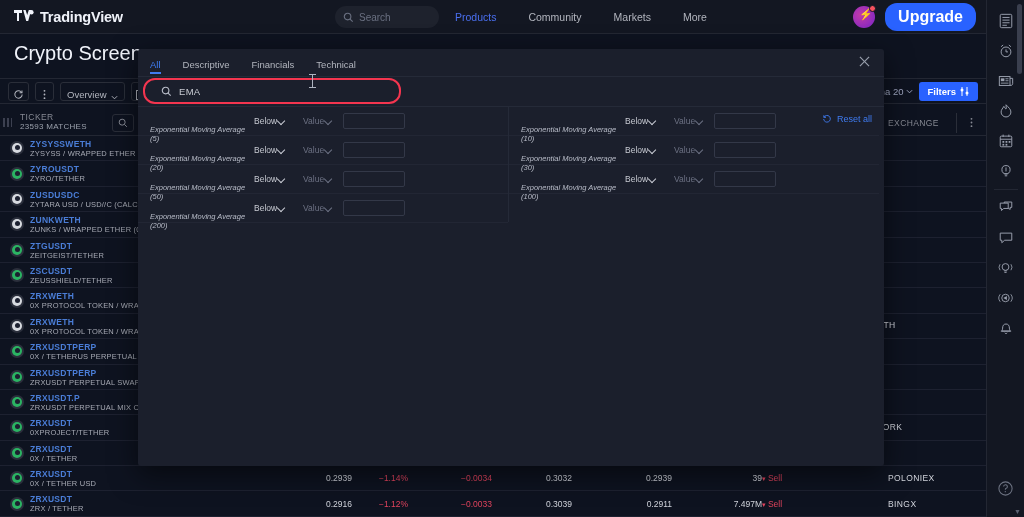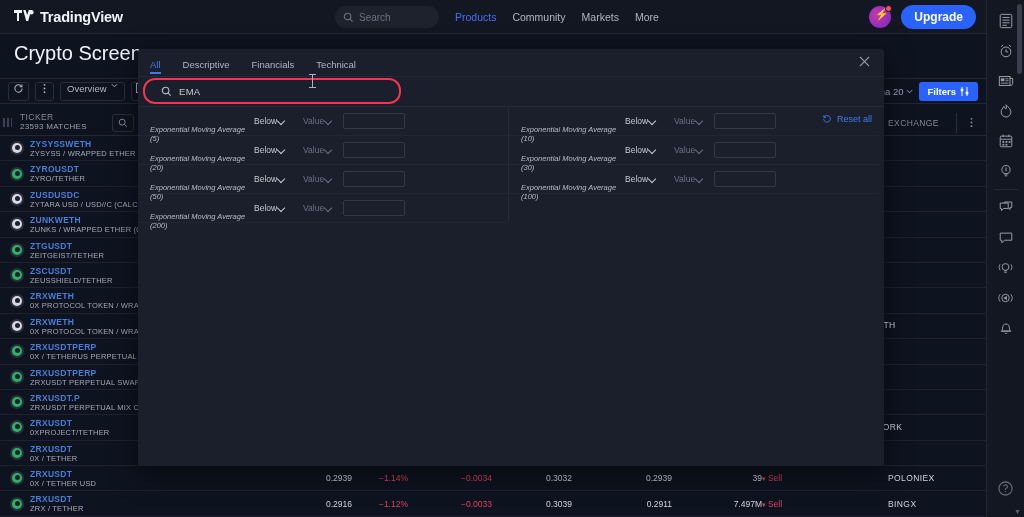--- a/index.html
+++ b/index.html
@@ -22,52 +22,52 @@
   .tv-logo { display: flex; align-items: center; margin-left: 14px; gap: 6px; }
   .tv-logo-mark { width: 20px; height: 14px; position: relative; }
   .tv-logo-text { font-size: 14.5px; font-weight: bold; color: #f0f3fa; letter-spacing: -0.2px; }
   .nav-search {
     position: absolute; left: 335px; top: 6px;
     width: 104px; height: 22px; border-radius: 11px;
     background: #1e222d;
     display: flex; align-items: center; padding-left: 8px; gap: 5px;
   }
   .nav-search-text { font-size: 10px; color: #6a7081; }
-  .nav-links { position: absolute; left: 455px; top: 0; height: 34px; display: flex; align-items: center; gap: 16px; }
+  .nav-links { position: absolute; left: 455px; top: 0; height: 34px; display: flex; align-items: center; gap: 32px; }
   .nav-link { font-size: 10.5px; color: #b2b5be; cursor: pointer; }
   .nav-link.active { color: #4a6ff0; }
   .nav-right { position: absolute; right: 10px; top: 0; height: 34px; display: flex; align-items: center; gap: 10px; }
   .avatar {
     width: 22px; height: 22px; border-radius: 50%;
     background: radial-gradient(circle at 35% 40%, #c23aa8 0%, #8e2bbf 70%);
     position: relative;
   }
   .avatar .bolt { position: absolute; left: 6px; top: 3px; font-size: 11px; color: #ffd24a; line-height: 1; }
   .avatar .dot { position: absolute; right: -1px; top: -1px; width: 7px; height: 7px; border-radius: 50%; background: #f7525f; border: 1px solid #131722; }
   .upgrade-btn {
-    background: #2962ff; color: #fff; font-size: 12px; font-weight: bold;
+    background: #2962ff; color: #fff; font-size: 16px; font-weight: bold;
     padding: 5px 13px; border-radius: 12px; border: none; cursor: pointer;
   }
 
   
   .page-title {
     position: absolute; top: 42px; left: 14px;
     font-size: 20px; color: #f0f3fa; font-weight: normal;
   }
 
   
   .toolbar {
     position: absolute; top: 78px; left: 0; width: 986px; height: 26px;
     border-top: 1px solid #232733; border-bottom: 1px solid #232733;
     display: flex; align-items: center; padding-left: 8px; gap: 6px;
   }
   .tb-btn {
     height: 19px; min-width: 19px; border: 1px solid #2a2e39; border-radius: 3px;
     background: transparent; color: #b2b5be; font-size: 9.5px;
-    display: flex; align-items: flex-start; justify-content: center; gap: 4px;
+    display: flex; align-items: flex-end; justify-content: center; gap: 4px;
     padding: 0 4px; cursor: pointer;
   }
   .tb-btn.dropdown { padding: 0 6px; min-width: 54px; justify-content: space-between; }
   .tb-btn.tab-active { background: #1e2536; color: #d1d4dc; }
   .tb-right { position: absolute; right: 8px; display: flex; align-items: center; gap: 6px; }
   .filters-btn {
     background: #2962ff; color: #fff; border: none; border-radius: 3px;
     font-size: 9.5px; font-weight: bold; height: 19px; padding: 0 8px;
     display: flex; align-items: center; gap: 4px; cursor: pointer;
   }

